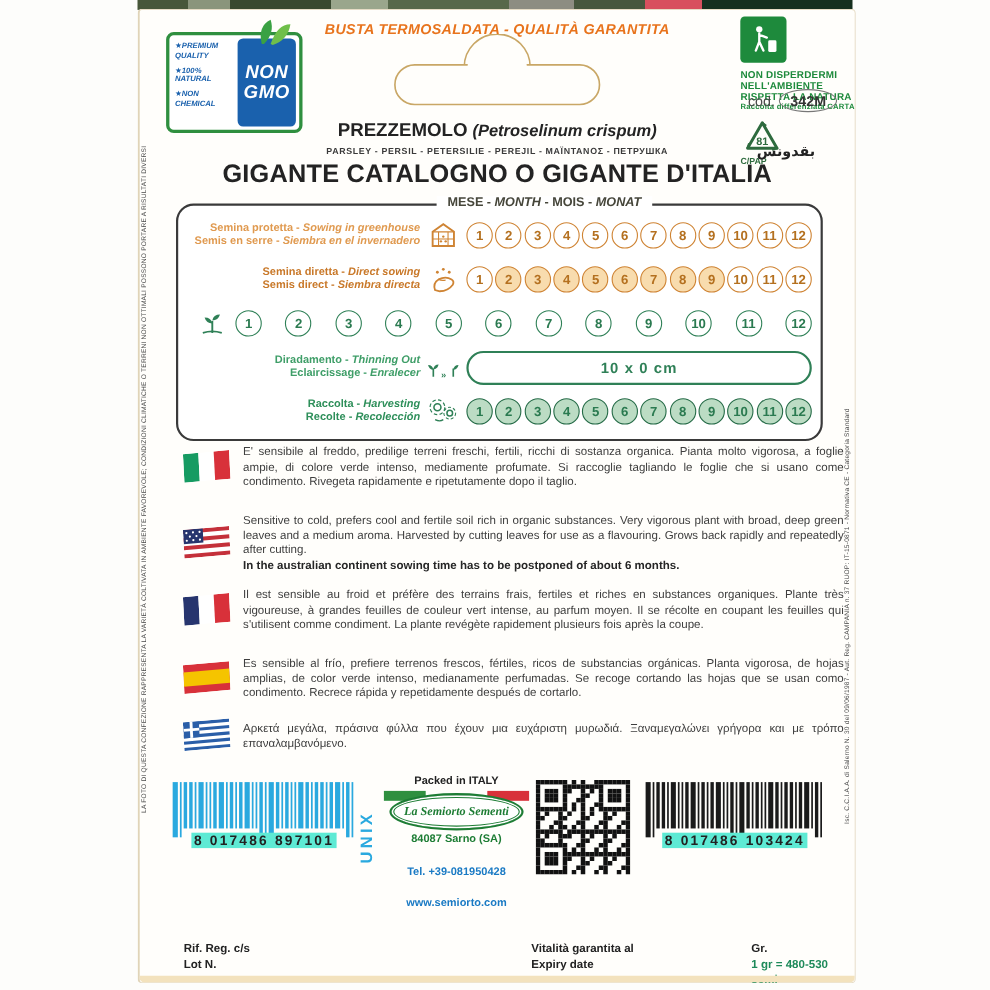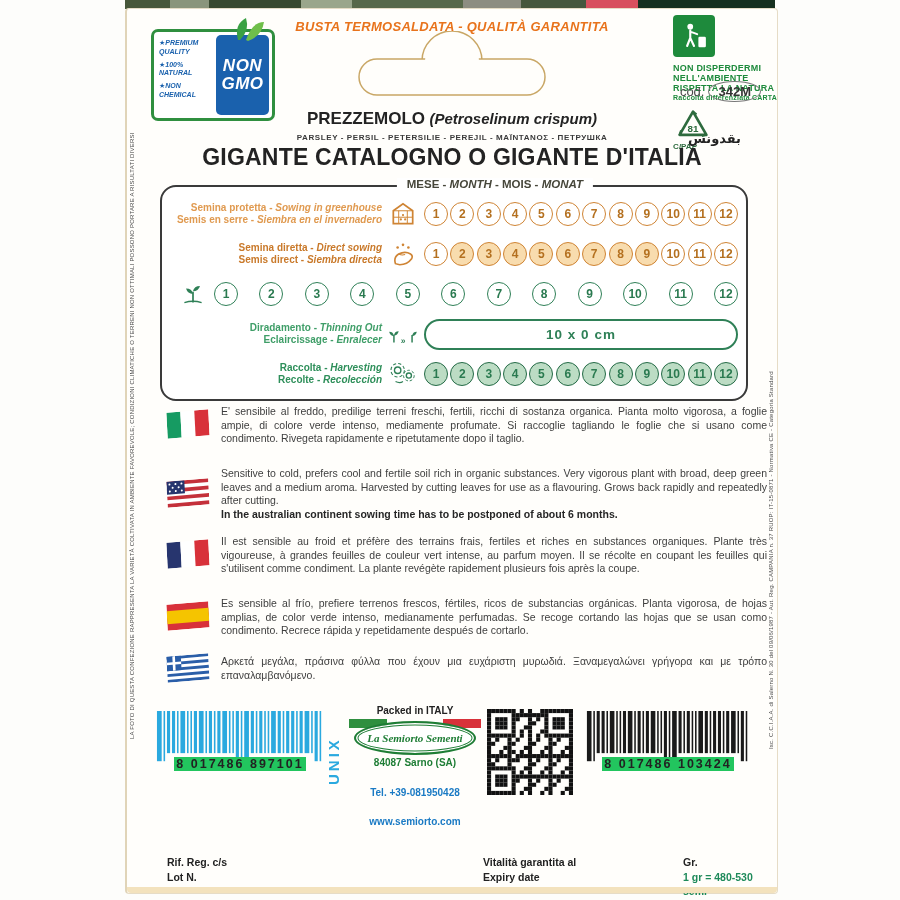--- a/index.html
+++ b/index.html
@@ -76,21 +76,21 @@
   .desc{position:absolute;left:40px;width:600px;display:flex;gap:12px;align-items:center;}
   .desc-it{top:396px}.desc-en{top:458px}.desc-fr{top:526px}.desc-es{top:588px}.desc-gr{top:644px}
   .flag{width:42px;flex:0 0 42px;padding-top:2px;transform:rotate(-3deg) skewY(-2deg);}
   .desc-text{font-size:10.5px;color:#3e3e3e;line-height:1.3;text-align:justify;}
   .desc-note{font-weight:bold;color:#262626;}
   
   .footer{position:absolute;left:0;top:688px;width:100%;height:120px;}
   .bc{position:absolute;display:flex;flex-direction:column;align-items:center;}
   .bc .bars{width:100%;height:52px;}
   .bc .digits{font-size:12.5px;font-weight:bold;color:#222;letter-spacing:2px;
-          margin-top:-6px;background:#22c55e;padding:0 2px;}
+          margin-top:-6px;background:#5eead4;padding:0 2px;}
   .bc-left{left:28px;top:14px;width:170px;}
   .bc-right{left:458px;top:14px;width:166px;}
   .unix{position:absolute;left:198px;top:16px;height:72px;writing-mode:vertical-rl;
           transform:rotate(180deg);color:#2aa9df;font-weight:bold;font-size:15px;
           letter-spacing:3px;}
   .logo-col{position:absolute;left:222px;top:8px;width:132px;text-align:center;}
   .packed{font-size:10px;font-weight:bold;color:#222;}
   .flagbar{position:relative;height:10px;margin-top:3px;}
   .fb{position:absolute;top:0;height:9px;width:38px;}
   .fb.g{left:0;background:#2f8f3f;}

